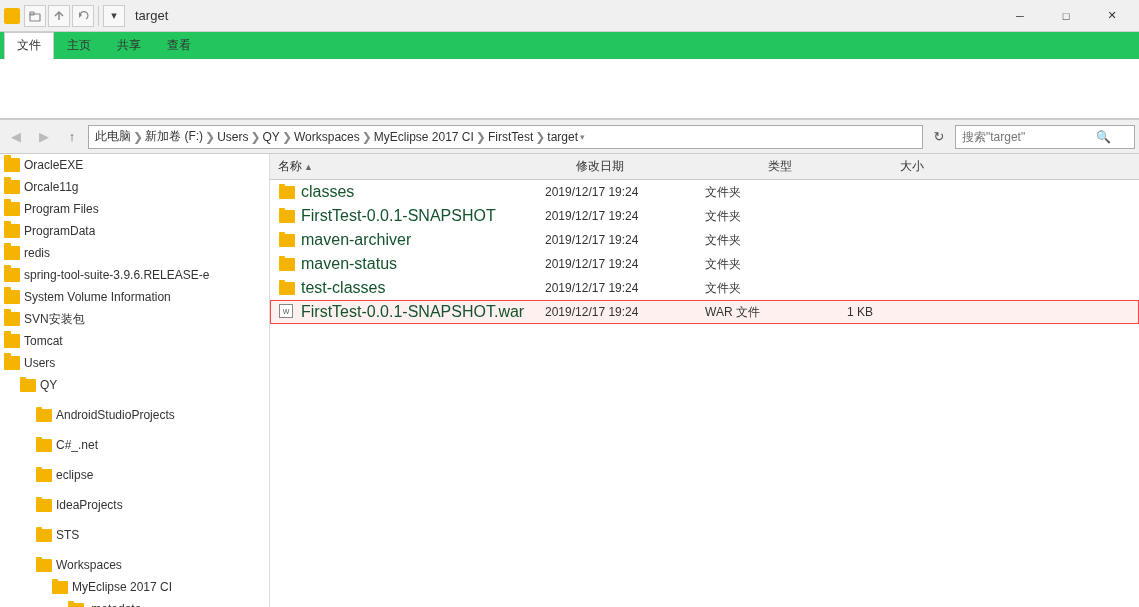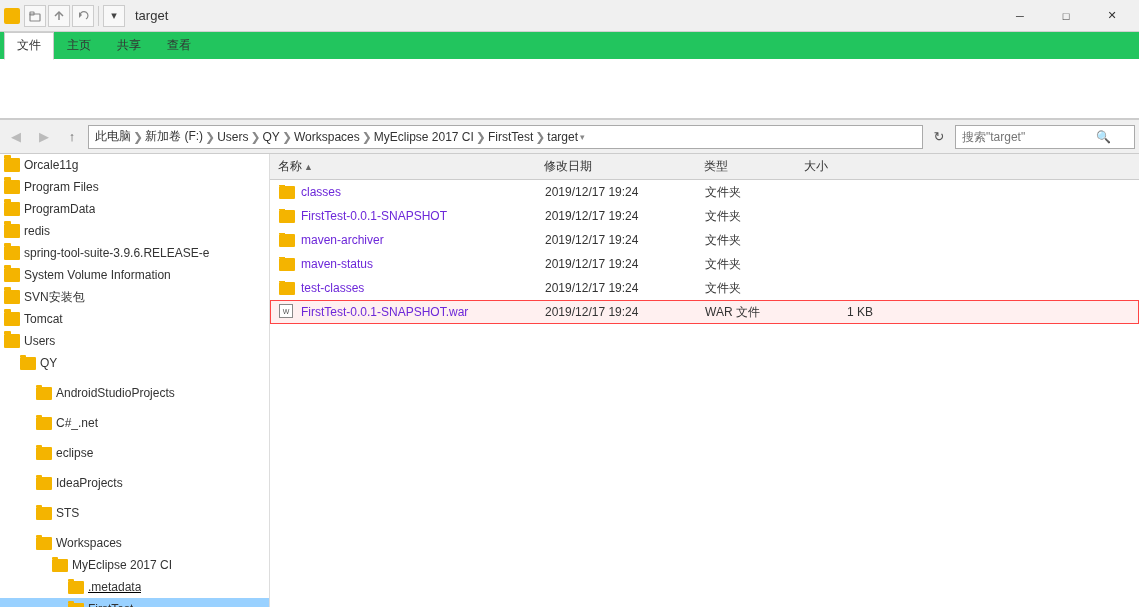--- a/index.html
+++ b/index.html
@@ -236,20 +236,21 @@
       flex-direction: column;
     }
     .column-header {
       display: flex;
       align-items: center;
       background: #f0f0f0;
       border-bottom: 1px solid #ccc;
       height: 26px;
       font-size: 12px;
       color: #333;
+      gap: 32px;
     }
     .col-name { width: 270px; padding-left: 8px; display: flex; align-items: center; cursor: pointer; }
     .col-date { width: 160px; padding-left: 4px; cursor: pointer; }
     .col-type { width: 100px; padding-left: 4px; cursor: pointer; }
     .col-size { width: 80px; padding-left: 4px; cursor: pointer; }
     .col-sort-arrow { font-size: 9px; color: #666; margin-left: 2px; }
 
     .file-list {
       flex: 1;
       overflow-y: auto;
@@ -270,21 +271,21 @@
       width: 270px;
       padding-left: 8px;
       display: flex;
       align-items: center;
       overflow: hidden;
       white-space: nowrap;
     }
     .file-cell-date { width: 160px; padding-left: 4px; color: #333; }
     .file-cell-type { width: 100px; padding-left: 4px; color: #333; }
     .file-cell-size { width: 80px; padding-left: 4px; color: #333; text-align: right; padding-right: 8px; }
-    .file-name-text { font-size: 12px; color: #6d28d9; }
+    .file-name-text { font-size: 16px; color: #14532d; }
 
     .folder-small {
       width: 16px; height: 13px;
       background: #f4b400;
       border-radius: 1px;
       margin-right: 6px;
       flex-shrink: 0;
       position: relative;
     }
     .folder-small::before {
@@ -391,20 +392,24 @@
   <div class="refresh-btn">↻</div>
   <div class="search-box">
     <input type="text" style="width: 130px;" placeholder="搜索&quot;target&quot;">
     <span style="font-size:12px;color:#888;">🔍</span>
   </div>
 </div>
 
 <div class="main-layout">
 
   <div class="sidebar">
+    <div class="sidebar-item">
+      <div class="folder-icon"></div>
+      <span class="sidebar-label">OracleEXE</span>
+    </div>
     <div class="sidebar-item">
       <div class="folder-icon"></div>
       <span class="sidebar-label">Orcale11g</span>
     </div>
     <div class="sidebar-item">
       <div class="folder-icon"></div>
       <span class="sidebar-label">Program Files</span>
     </div>
     <div class="sidebar-item">
       <div class="folder-icon"></div>

